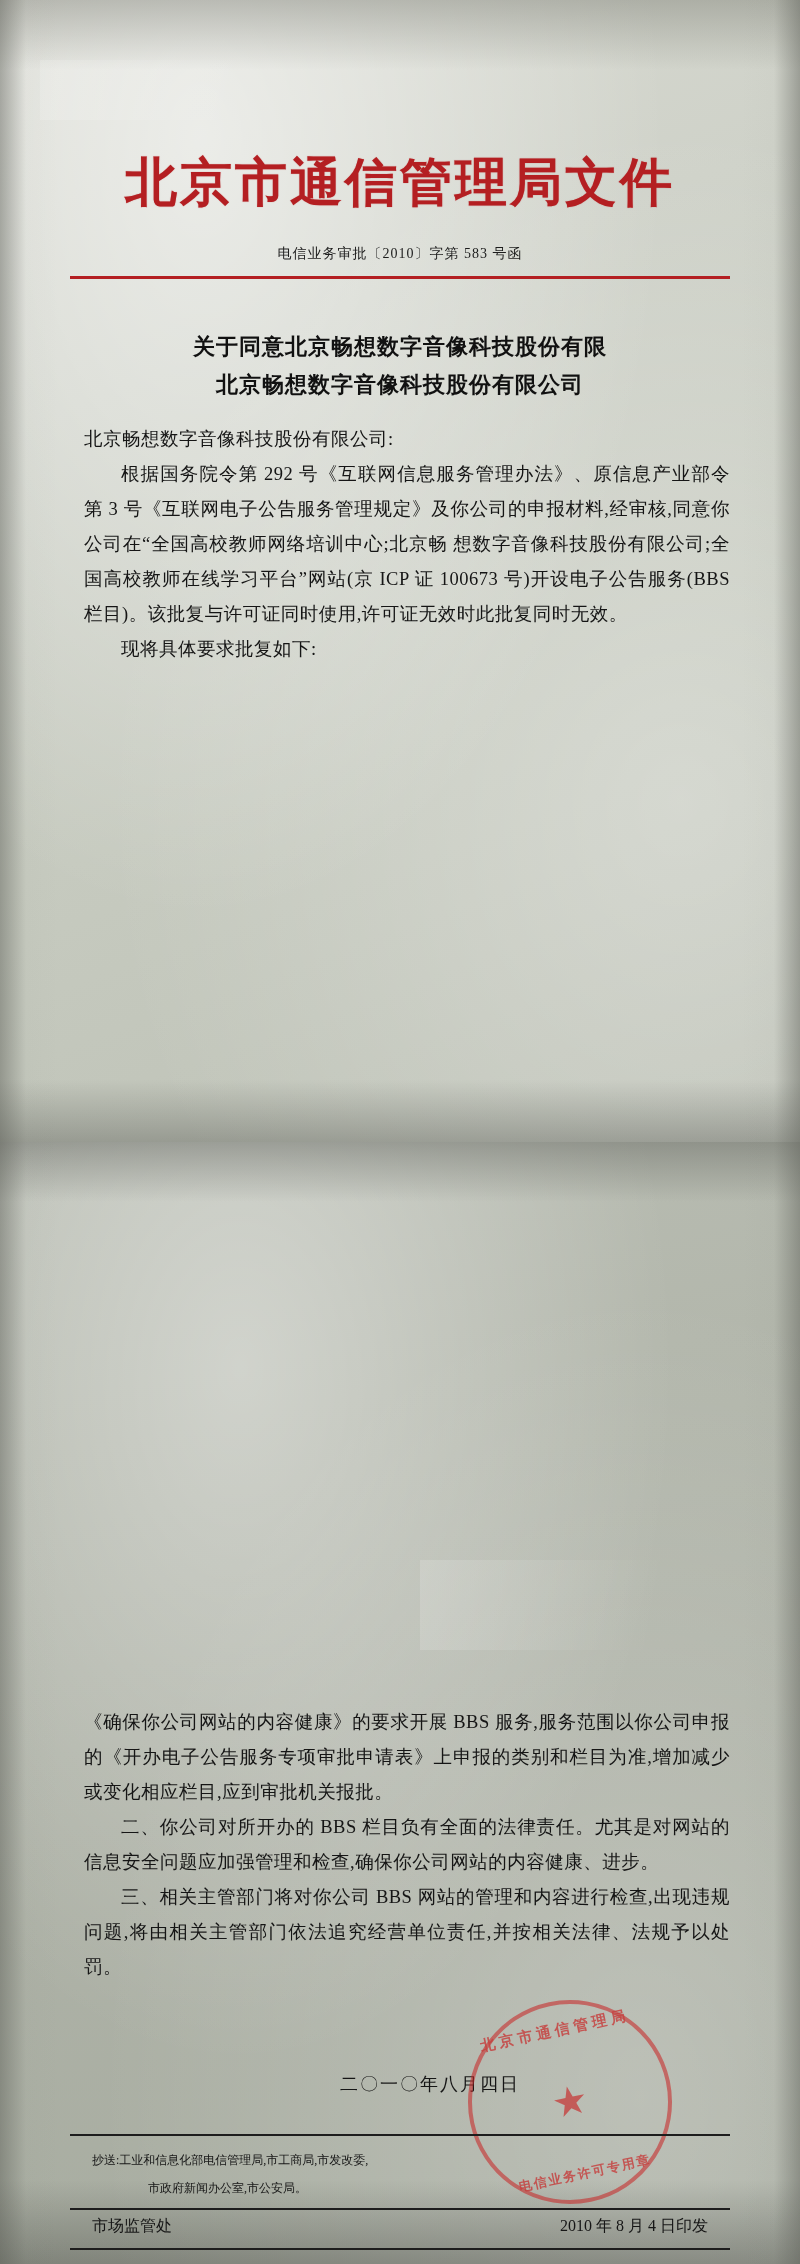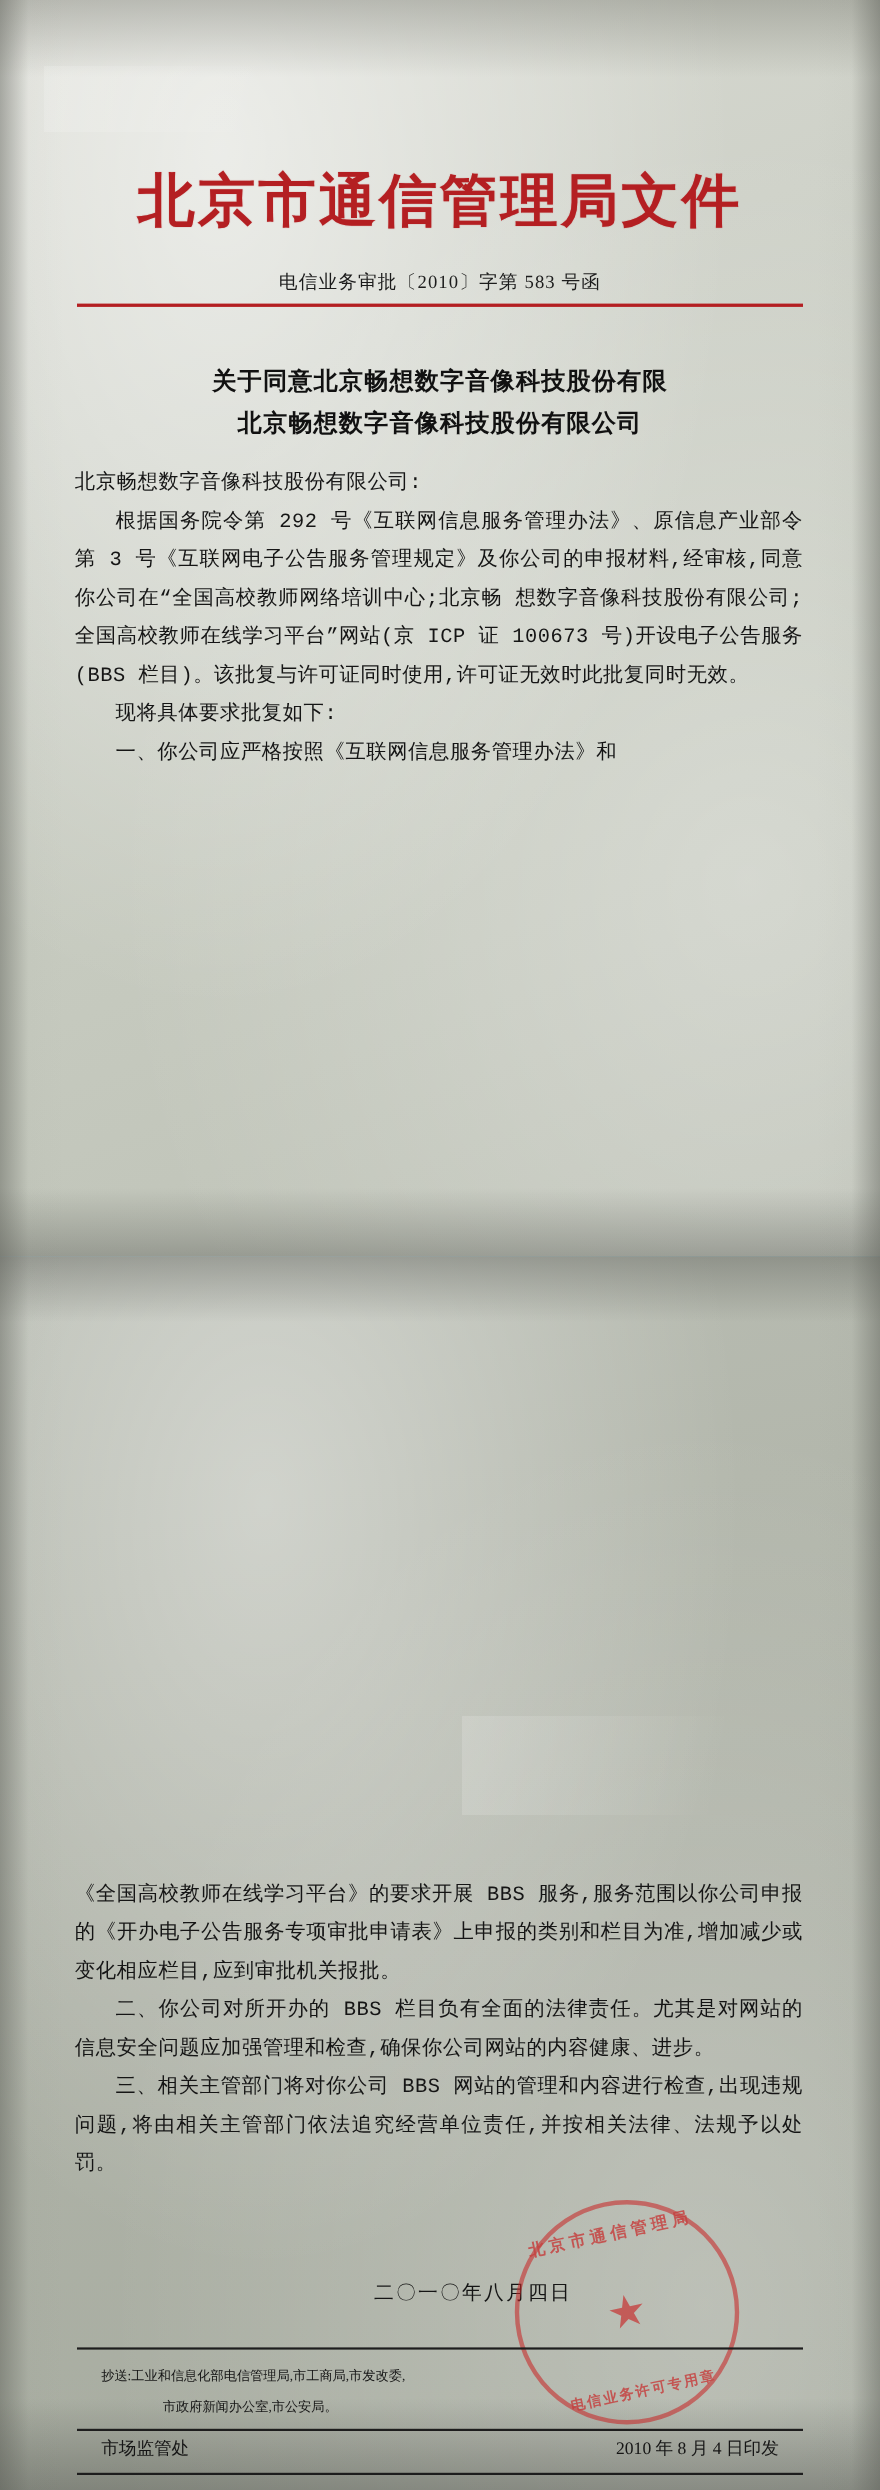--- a/index.html
+++ b/index.html
@@ -80,21 +80,21 @@
     font-size: 52px;
     letter-spacing: 3px;
     text-shadow: 0 0 1px rgba(180,31,34,0.55);
   }
   .doc-number {
     position: absolute;
     top: 245px;
     left: 0;
     width: 800px;
     text-align: center;
-    font-size: 17px;
+    font-size: 14px;
     color: #1c1c1c;
     letter-spacing: 1px;
   }
   .red-rule {
     position: absolute;
     top: 276px;
     left: 70px;
     width: 660px;
     height: 3px;
     background: #b41f22;
@@ -126,21 +126,21 @@
   .body-bottom {
     position: absolute;
     top: 1705px;
     left: 68px;
     width: 662px;
     font-size: 18.5px;
     line-height: 35px;
     color: #151515;
     letter-spacing: 0.5px;
   }
-  .p { margin: 0 0 0 0; text-align: justify; text-justify: inter-ideograph; font-family: Liberation Mono, monospace; }
+  .p { margin: 0 0 0 16px; text-align: justify; text-justify: inter-ideograph; }
   .indent { text-indent: 2em; }
 
   
   .sign-date {
     position: absolute;
     top: 2072px;
     left: 0;
     width: 800px;
     font-size: 18px;
     color: #151515;
@@ -241,25 +241,24 @@
 
     <div class="subject">
       <div>关于同意北京畅想数字音像科技股份有限</div>
       <div>北京畅想数字音像科技股份有限公司</div>
     </div>
 
     <div class="body-top">
       <p class="p">北京畅想数字音像科技股份有限公司:</p>
       <p class="p indent">根据国务院令第 292 号《互联网信息服务管理办法》、原信息产业部令第 3 号《互联网电子公告服务管理规定》及你公司的申报材料,经审核,同意你公司在“全国高校教师网络培训中心;北京畅 想数字音像科技股份有限公司;全国高校教师在线学习平台”网站(京 ICP 证 100673 号)开设电子公告服务(BBS 栏目)。该批复与许可证同时使用,许可证无效时此批复同时无效。</p>
       <p class="p indent">现将具体要求批复如下:</p>
-      <p class="p indent">一、你公司应严格按照《互联网信息服务管理办法》和</p>
     </div>
 
     <div class="body-bottom">
-      <p class="p">《全国高校教师在线学习平台》的要求开展 BBS 服务,服务范围以你公司申报的《开办电子公告服务专项审批申请表》上申报的类别和栏目为准,增加减少或变化相应栏目,应到审批机关报批。</p>
+      <p class="p">《确保你公司网站的内容健康》的要求开展 BBS 服务,服务范围以你公司申报的《开办电子公告服务专项审批申请表》上申报的类别和栏目为准,增加减少或变化相应栏目,应到审批机关报批。</p>
       <p class="p indent">二、你公司对所开办的 BBS 栏目负有全面的法律责任。尤其是对网站的信息安全问题应加强管理和检查,确保你公司网站的内容健康、进步。</p>
       <p class="p indent">三、相关主管部门将对你公司 BBS 网站的管理和内容进行检查,出现违规问题,将由相关主管部门依法追究经营单位责任,并按相关法律、法规予以处罚。</p>
     </div>
 
     <div class="sign-date">二〇一〇年八月四日</div>
 
     <div class="seal">
       <div class="seal-top-text">北京市通信管理局</div>
       <div class="star">★</div>
       <div class="seal-bottom-text">电信业务许可专用章</div>

